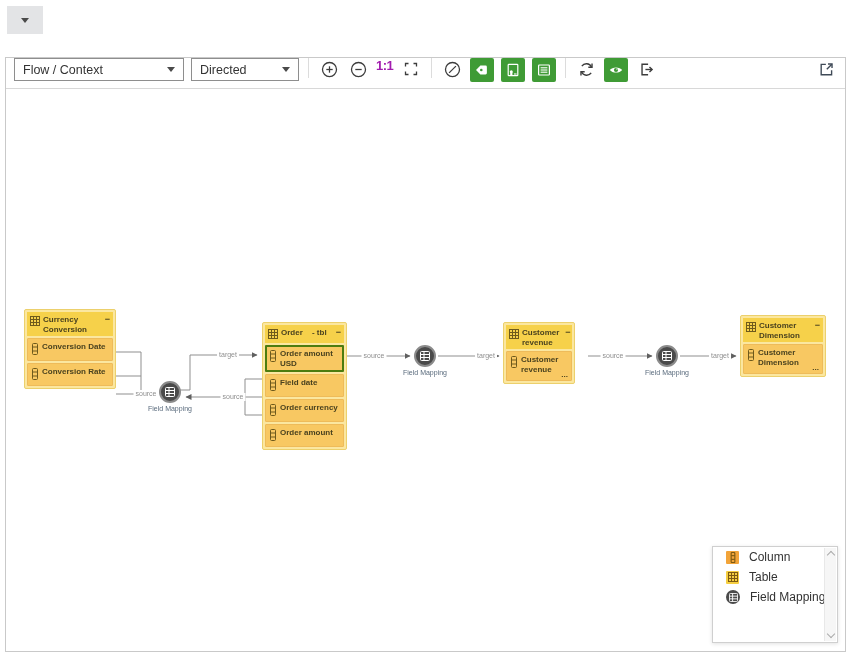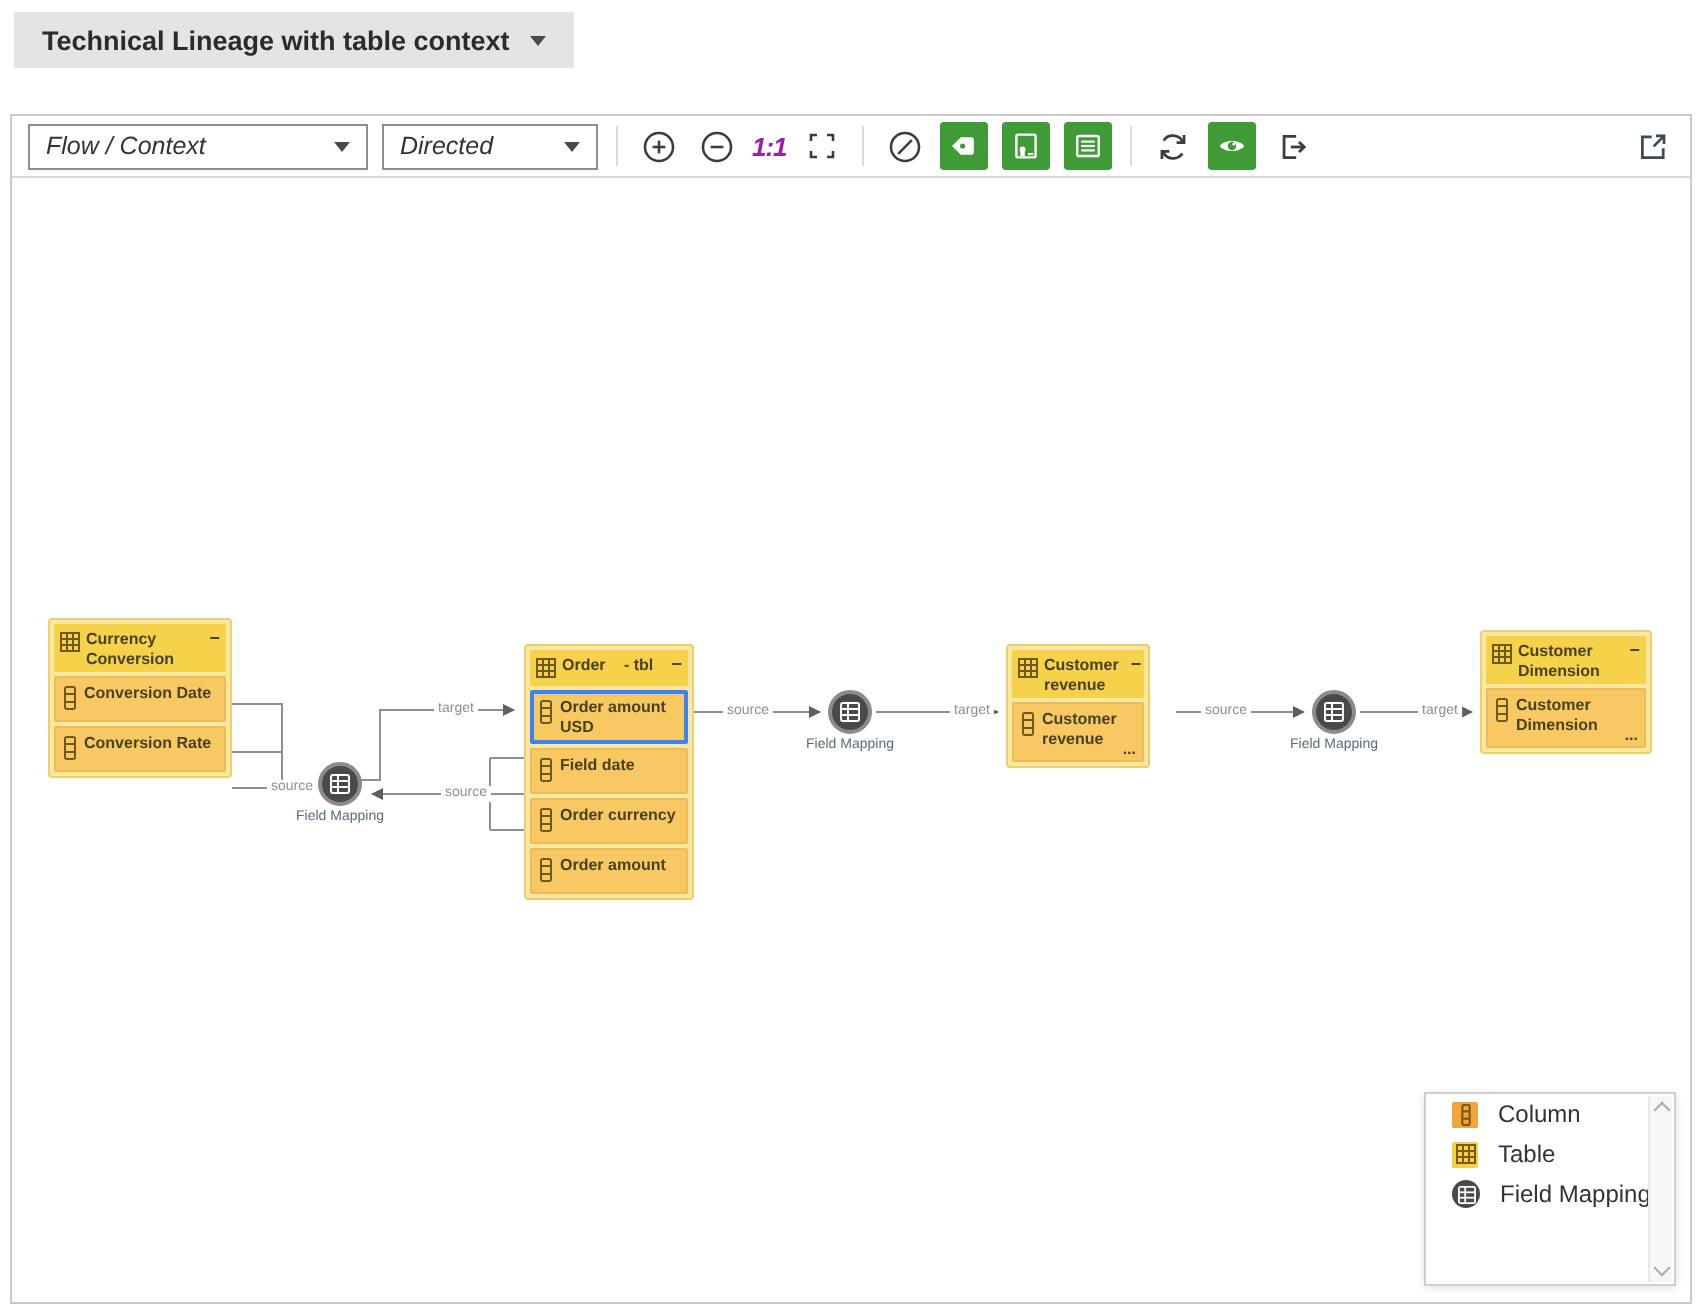--- a/index.html
+++ b/index.html
@@ -6,21 +6,21 @@
   body{width:851px;height:654px;background:#fff;font-family:"Liberation Sans",sans-serif;overflow:hidden;}
   .app{position:relative;width:851px;height:654px;background:#fff;}
 
   
   .title-chip{position:absolute;left:7px;top:6px;height:28px;display:inline-flex;align-items:center;
     gap:10px;padding:0 14px;background:#e3e4e6;color:#2b2b2b;font-size:13.5px;font-weight:600;cursor:pointer;}
   .tri-down{width:0;height:0;border-left:4.5px solid transparent;border-right:4.5px solid transparent;border-top:5px solid #4a4a4a;}
 
   
   .panel{position:absolute;left:5px;top:57px;width:839px;height:593px;border:1px solid #c9c9c9;background:#fff;}
-  .toolbar{height:30px;border-bottom:1px solid #d8d8d8;display:flex;align-items:center;padding:0 8px;gap:7px;font-style:italic;}
+  .toolbar{height:30px;border-bottom:1px solid #d8d8d8;display:flex;padding:0 8px;gap:7px;}
   .selectbox{height:23px;border:1px solid #8e8e8e;display:flex;align-items:center;justify-content:space-between;
     padding:0 8px;font-size:12.5px;color:#333;background:#fff;cursor:pointer;box-sizing:border-box;}
   .sb1{width:170px;} .sb2{width:108px;}
   .vsep{width:1px;height:20px;background:#dcdcdc;margin:0 2px;}
   .icon-btn{width:22px;height:22px;display:flex;align-items:center;justify-content:center;cursor:pointer;background:transparent;border:none;padding:0;}
   .green-btn{width:24px;height:24px;border-radius:2px;background:#3f9b35;display:flex;align-items:center;justify-content:center;cursor:pointer;border:none;padding:0;}
   .zoom-label{font-size:13px;font-weight:700;color:#a21caf;cursor:pointer;letter-spacing:-0.5px;}
   .tb-spacer{flex:1;}
 
   
@@ -30,21 +30,21 @@
   .elabel{position:absolute;transform:translate(-50%,-50%);font-size:7px;color:#8f8f8f;background:#fff;padding:0 2px;line-height:8px;}
 
   .tbl-node{position:absolute;background:#fbe7a0;border:1px solid #ecd06c;border-radius:2px;padding:2px;box-sizing:border-box;cursor:pointer;}
   .tbl-header{display:flex;align-items:flex-start;gap:3px;background:#f6d14a;padding:3px 3px 2px 3px;
     font-size:8px;font-weight:700;color:#4a421f;line-height:9.5px;}
   .tbl-title{flex:0 1 auto;}
   .hdr-grow{flex:1;}
   .collapse{font-size:9px;font-weight:700;color:#4a421f;line-height:9px;cursor:pointer;}
   .col-row{position:relative;display:flex;align-items:flex-start;gap:3px;background:#f8c862;border:1px solid #eebb5a;
     margin-top:2px;padding:3px 3px;font-size:8px;font-weight:700;color:#4a421f;line-height:9.5px;border-radius:1px;cursor:pointer;}
-  .col-row.selected{border:2px solid #3b82f6;padding:2px;}
+  .col-row.selected{border:2px solid #4d7c0f;padding:2px;}
   .row-ell{position:absolute;right:3px;bottom:1px;font-size:8px;font-weight:700;color:#4a421f;}
   .ic{flex:0 0 auto;margin-top:0.5px;}
 
   .fm{position:absolute;width:18px;height:18px;border-radius:50%;background:#4a4a4a;border:2px solid #8b8b8b;
     display:flex;align-items:center;justify-content:center;cursor:pointer;}
   .fm-label{position:absolute;transform:translateX(-50%);font-size:7px;color:#5a6b7d;white-space:nowrap;line-height:8px;}
 
   
   .legend{position:absolute;left:712px;top:546px;width:126px;height:97px;background:#fff;border:1px solid #cfcfcf;
     box-shadow:0 1px 4px rgba(0,0,0,0.12);box-sizing:border-box;}
@@ -58,21 +58,20 @@
   .chev{position:absolute;left:2.5px;width:5px;height:5px;border-right:1.5px solid #ababab;border-bottom:1.5px solid #ababab;}
   .chev-up{top:4px;transform:rotate(225deg);}
   .chev-dn{bottom:4px;transform:rotate(45deg);}
 </style>
 </head>
 <body>
 
 <div class="app">
 
   <div class="title-chip">
-    <span>Technical Lineage with table context</span>
     <span class="tri-down"></span>
   </div>
 
   <div class="panel">
     <div class="toolbar">
 
       <div class="selectbox sb1">
         <span>Flow / Context</span>
         <span class="tri-down"></span>
       </div>

